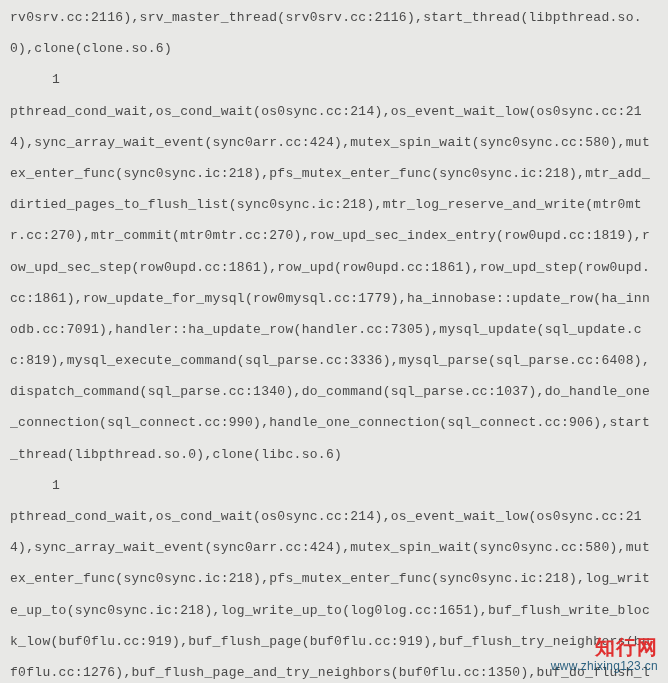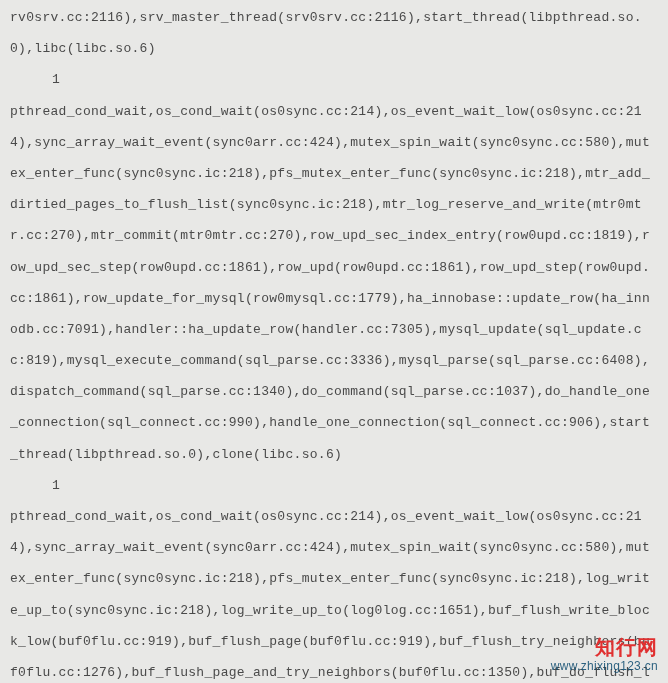--- a/index.html
+++ b/index.html
@@ -48,21 +48,21 @@
       color: #0c4a6e;
       font-size: 12px;
       line-height: 1.2;
       opacity: 0.85;
     }
   </style>
 </head>
 <body>
 
 <div id="container">
-    <div class="code-block">rv0srv.cc:2116),srv_master_thread(srv0srv.cc:2116),start_thread(libpthread.so.0),libc(libc.so.6)</div>
+    <div class="code-block">rv0srv.cc:2116),srv_master_thread(srv0srv.cc:2116),start_thread(libpthread.so.0),clone(clone.so.6)</div>
     <div class="code-block indent">1</div>
     <div class="code-block">pthread_cond_wait,os_cond_wait(os0sync.cc:214),os_event_wait_low(os0sync.cc:214),sync_array_wait_event(sync0arr.cc:424),mutex_spin_wait(sync0sync.cc:580),mutex_enter_func(sync0sync.ic:218),pfs_mutex_enter_func(sync0sync.ic:218),mtr_add_dirtied_pages_to_flush_list(sync0sync.ic:218),mtr_log_reserve_and_write(mtr0mtr.cc:270),mtr_commit(mtr0mtr.cc:270),row_upd_sec_index_entry(row0upd.cc:1819),row_upd_sec_step(row0upd.cc:1861),row_upd(row0upd.cc:1861),row_upd_step(row0upd.cc:1861),row_update_for_mysql(row0mysql.cc:1779),ha_innobase::update_row(ha_innodb.cc:7091),handler::ha_update_row(handler.cc:7305),mysql_update(sql_update.cc:819),mysql_execute_command(sql_parse.cc:3336),mysql_parse(sql_parse.cc:6408),dispatch_command(sql_parse.cc:1340),do_command(sql_parse.cc:1037),do_handle_one_connection(sql_connect.cc:990),handle_one_connection(sql_connect.cc:906),start_thread(libpthread.so.0),clone(libc.so.6)</div>
     <div class="code-block indent">1</div>
     <div class="code-block">pthread_cond_wait,os_cond_wait(os0sync.cc:214),os_event_wait_low(os0sync.cc:214),sync_array_wait_event(sync0arr.cc:424),mutex_spin_wait(sync0sync.cc:580),mutex_enter_func(sync0sync.ic:218),pfs_mutex_enter_func(sync0sync.ic:218),log_write_up_to(sync0sync.ic:218),log_write_up_to(log0log.cc:1651),buf_flush_write_block_low(buf0flu.cc:919),buf_flush_page(buf0flu.cc:919),buf_flush_try_neighbors(buf0flu.cc:1276),buf_flush_page_and_try_neighbors(buf0flu.cc:1350),buf_do_flush_list_batch(buf0flu.cc:1350),buf_flush_batch(buf0flu.cc:1700),buf_flush_list(buf0flu.cc:1700),pa</div>
   </div>
 
 <div class="watermark">
   <div class="watermark-top">知行网</div>
   <div class="watermark-bottom">www.zhixing123.cn</div>
 </div>

